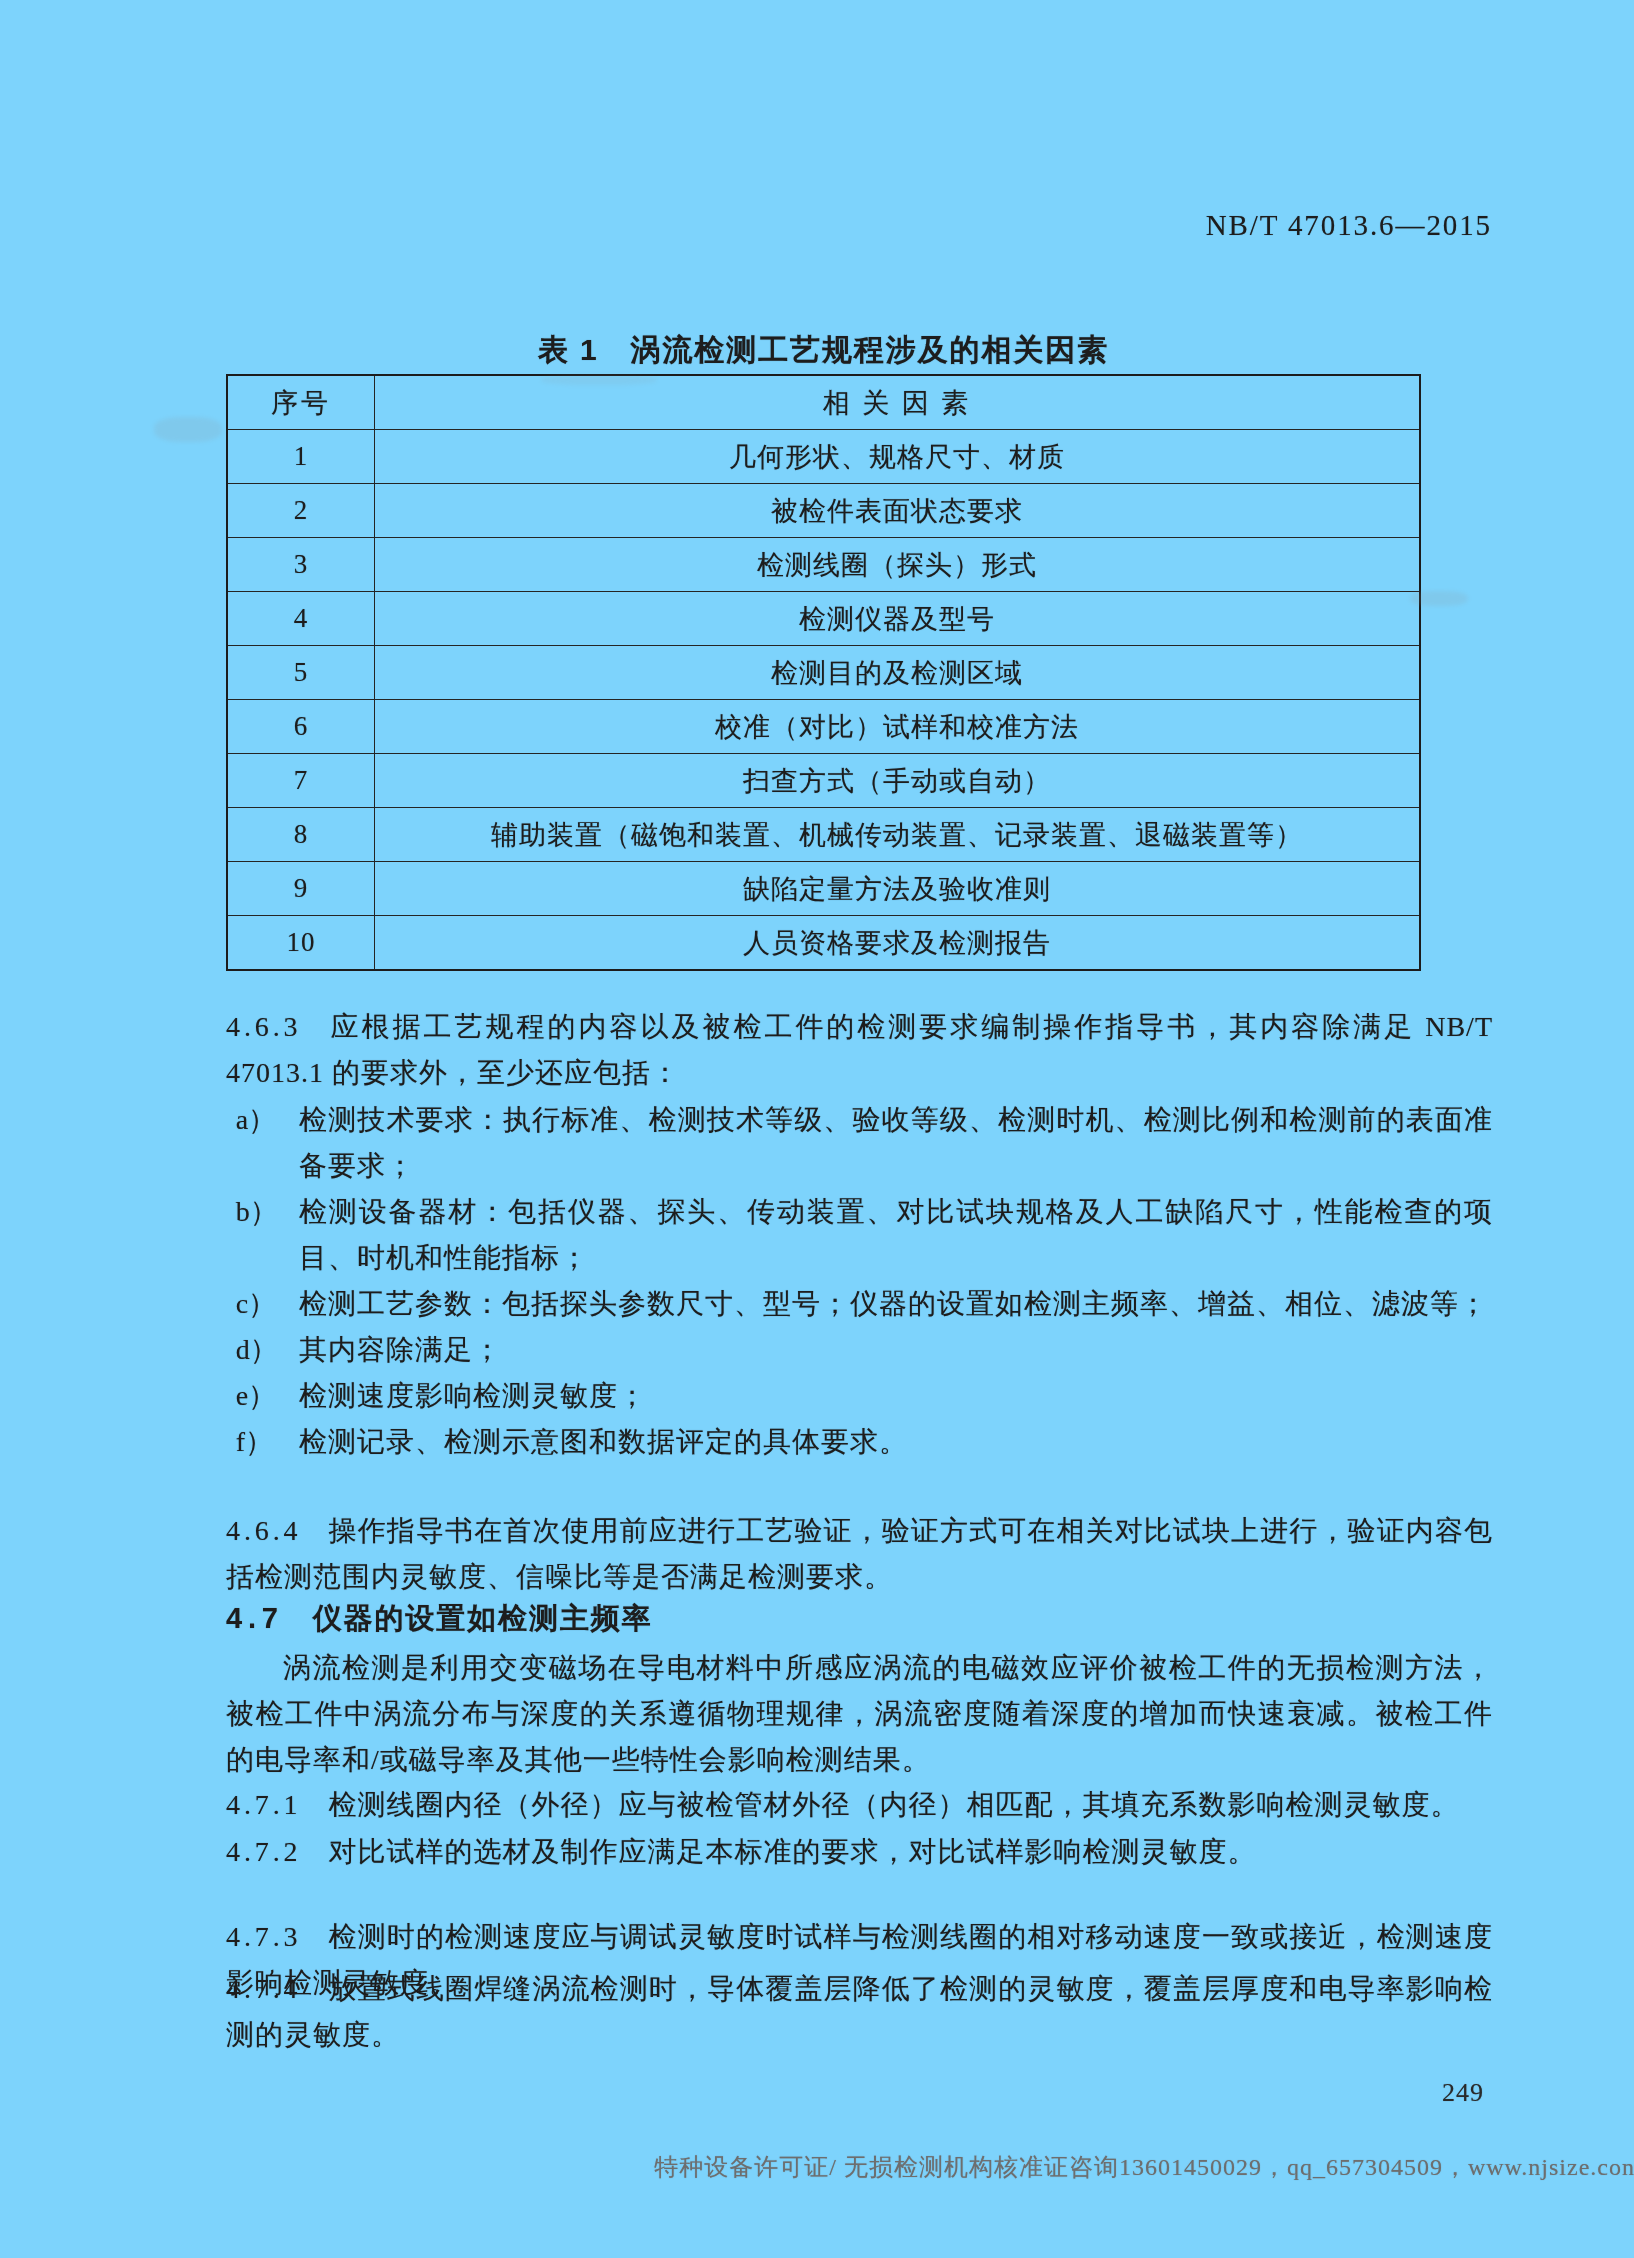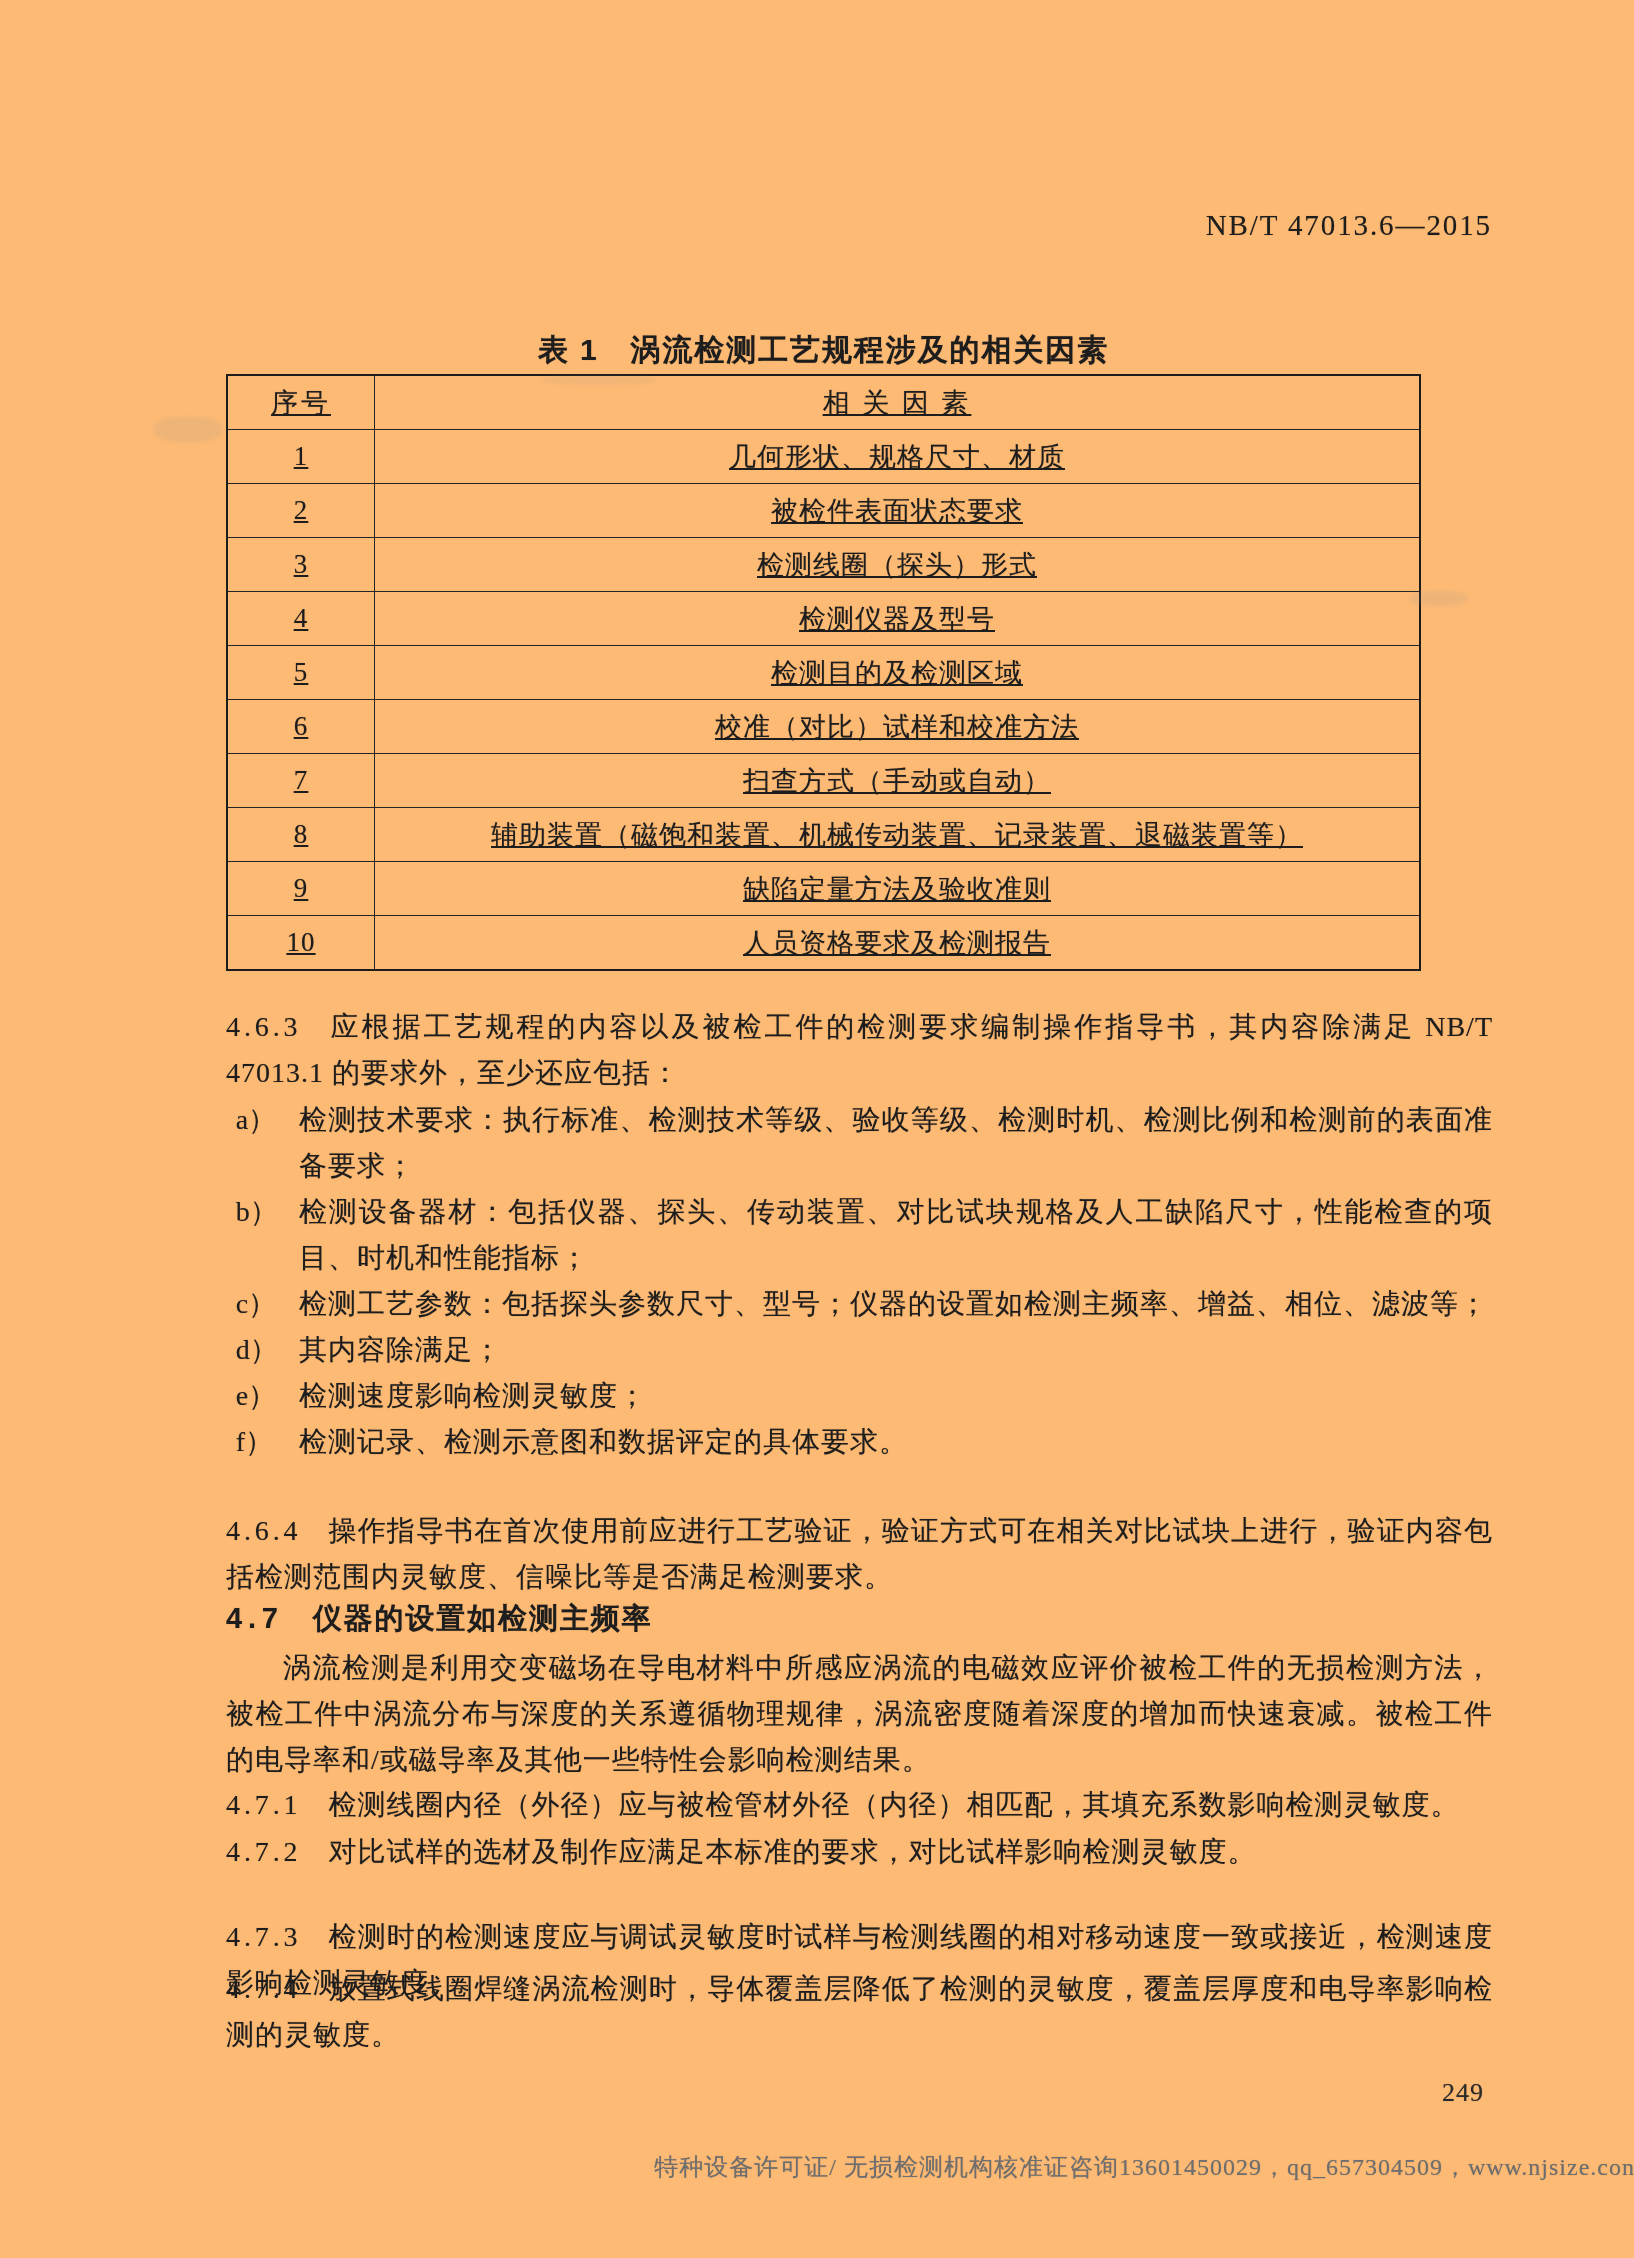--- a/index.html
+++ b/index.html
@@ -1,20 +1,20 @@
 <!DOCTYPE html>
 <html><head>
 <meta charset="utf-8">
 <style>
   html,body{margin:0;padding:0;background:#9a9a9a;}
   .page{
     position:relative;
     width:1635px;height:2258px;
     margin:0 auto;
-    background:#fdba74;
+    background:#7dd3fc;
     color:#1d1d1d;
     font-family:"Liberation Serif", serif;
     overflow:hidden;
   }
   .txt{ text-shadow:0 0 1px rgba(20,20,20,.4); }
 
   .std-header{
     position:absolute; top:209px; right:143px;
     font-size:29px; letter-spacing:1.9px; white-space:nowrap;
   }
@@ -25,21 +25,20 @@
   .tbl-caption{
     position:absolute; top:330px; left:226px; width:1195px;
     text-align:center; font-family:"Liberation Sans", sans-serif;
     font-weight:700; font-size:30px; letter-spacing:1.9px;
   }
   table.factors{
     position:absolute; top:374px; left:226px; width:1195px;
     border-collapse:collapse; table-layout:fixed;
     border:2.9px solid #1c1c1c;
     font-size:27px;
-    text-decoration:underline;
   }
   table.factors th, table.factors td{
     border:1.9px solid #242424;
     height:53px; padding:0;
     text-align:center; vertical-align:middle;
     font-weight:400; letter-spacing:1px;
   }
   table.factors .c1{ width:146px; }
   table.factors thead th{ letter-spacing:2.9px; }
 

